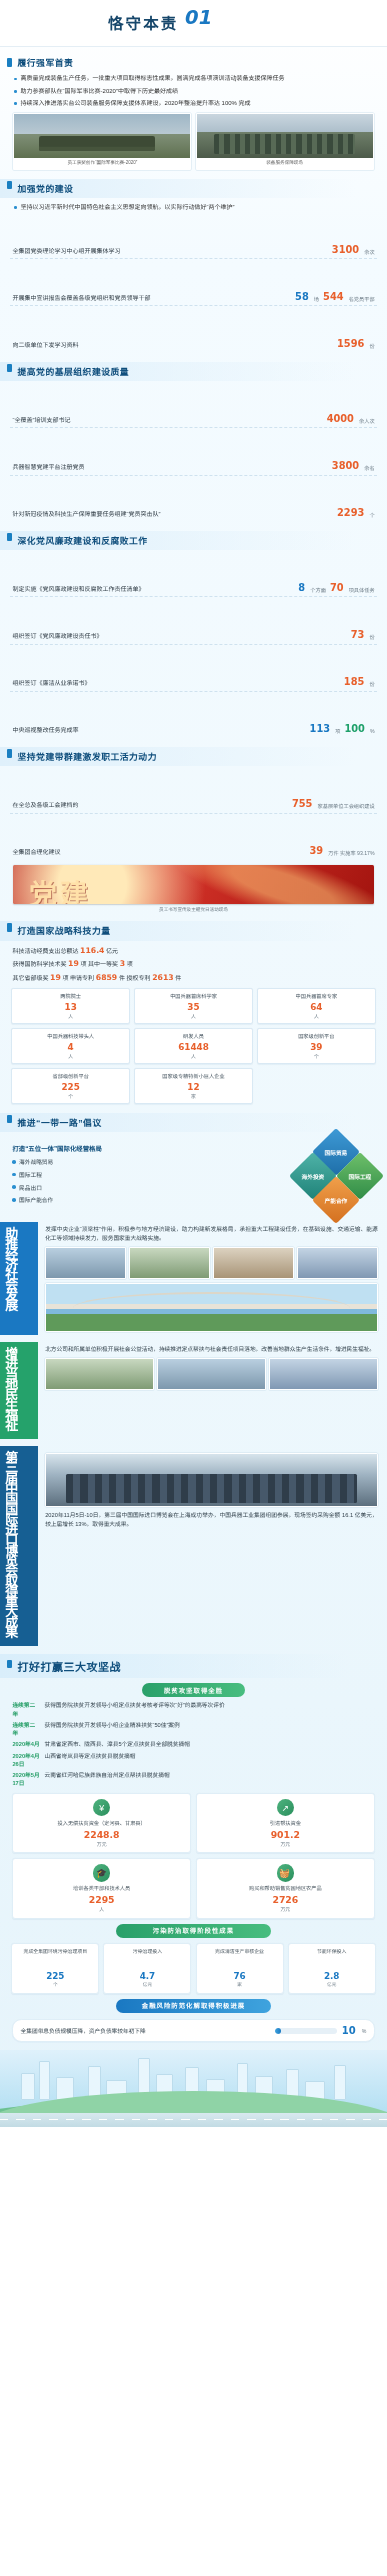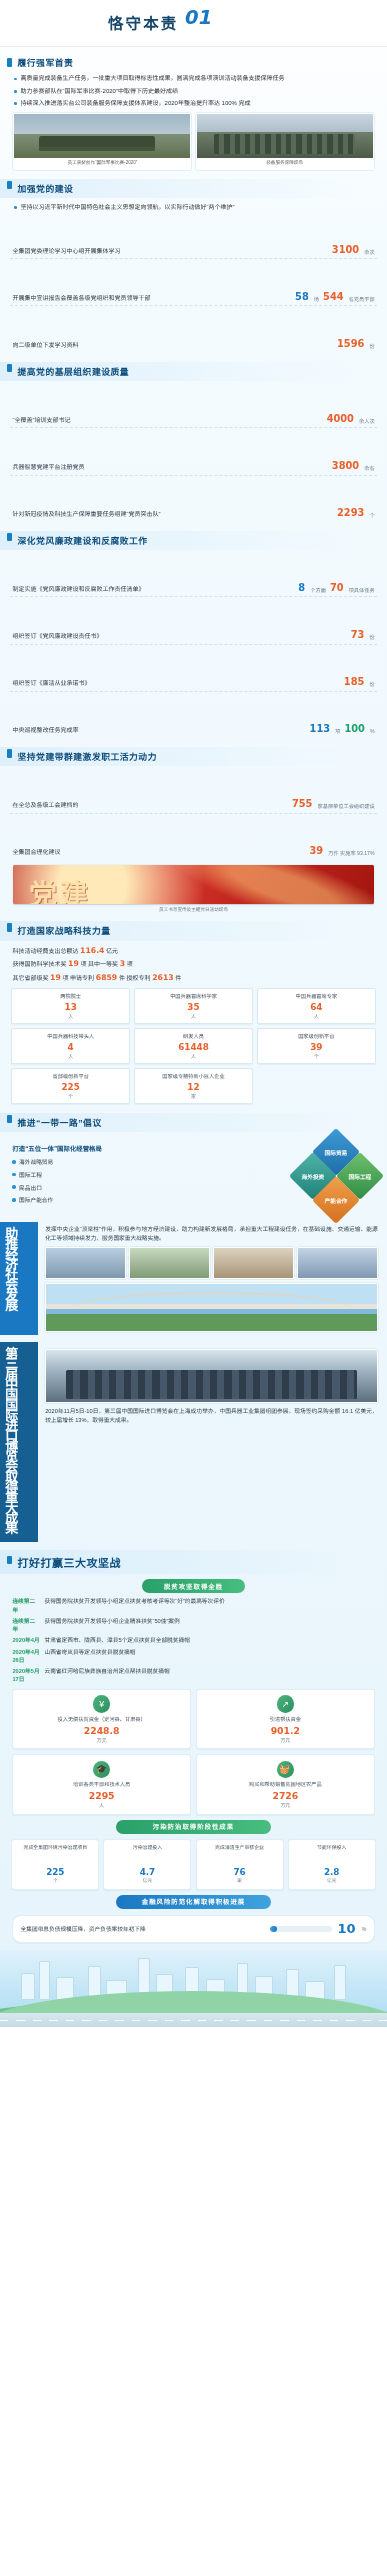--- a/index.html
+++ b/index.html
@@ -371,21 +371,21 @@
     box-shadow:0 0.5px 1px rgba(20,80,130,.06);
   }
   .progress-wrap .pw-label{font-size:5.7px;color:#33424c;flex:1;line-height:8.2px;}
   .progress-bar{
     flex:0 0 62px;height:6.2px;border-radius:3.1px;background:#e6f0f7;position:relative;overflow:hidden;
   }
   .progress-bar > i{
     position:absolute;left:0;top:0;bottom:0;width:10%;
     background:linear-gradient(90deg,#3fa3de,#1a78c2);border-radius:3.1px;
   }
-  .progress-val{font-size:13px;font-weight:bold;color:#1a78c2;
+  .progress-val{font-size:10px;font-weight:bold;color:#1a78c2;
     font-family:"DejaVu Sans",sans-serif;}
 
   
   .skyline{
     position:relative;height:77px;margin-top:7.2px;
     background:linear-gradient(180deg,#dff1fb 0%, #bfe4f5 60%, #a8dcf0 100%);
     overflow:hidden;
   }
   .sky-hill{
     position:absolute;bottom:0;left:-5%;width:110%;height:36px;
@@ -616,20 +616,31 @@
       <div class="thumbs">
         <div class="thumb th1"></div>
         <div class="thumb th2"></div>
         <div class="thumb th3"></div>
         <div class="thumb th4"></div>
       </div>
       <div class="bridge"></div>
     </div>
   </div>
 
+  <div class="sidetab-sec">
+    <div class="sidetab green">增进当地民生福祉</div>
+    <div class="sidetab-body">
+      <div class="sb-text">北方公司和所属单位积极开展社会公益活动，持续推进定点帮扶与社会责任项目落地，改善当地群众生产生活条件，增进民生福祉。</div>
+      <div class="thumbs">
+        <div class="thumb th2"></div>
+        <div class="thumb th1"></div>
+        <div class="thumb th4"></div>
+      </div>
+    </div>
+  </div>
 
   <div class="sidetab-sec">
     <div class="sidetab dark">第三届中国国际进口博览会取得重大成果</div>
     <div class="sidetab-body">
       <div class="photo-tall"></div>
       <div class="sb-text" style="margin-top:4.1px">2020年11月5日-10日，第三届中国国际进口博览会在上海成功举办，中国兵器工业集团组团参展，现场签约采购金额 16.1 亿美元，较上届增长 13%，取得重大成果。</div>
     </div>
   </div>
 
   <div class="band-title">打好打赢三大攻坚战</div>

